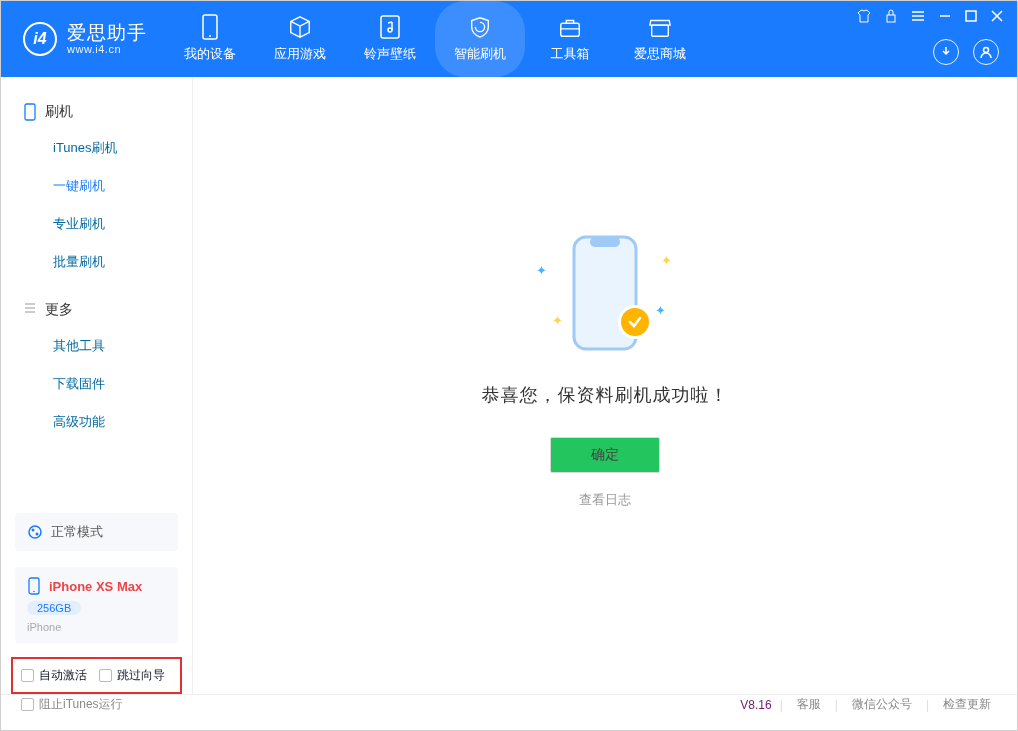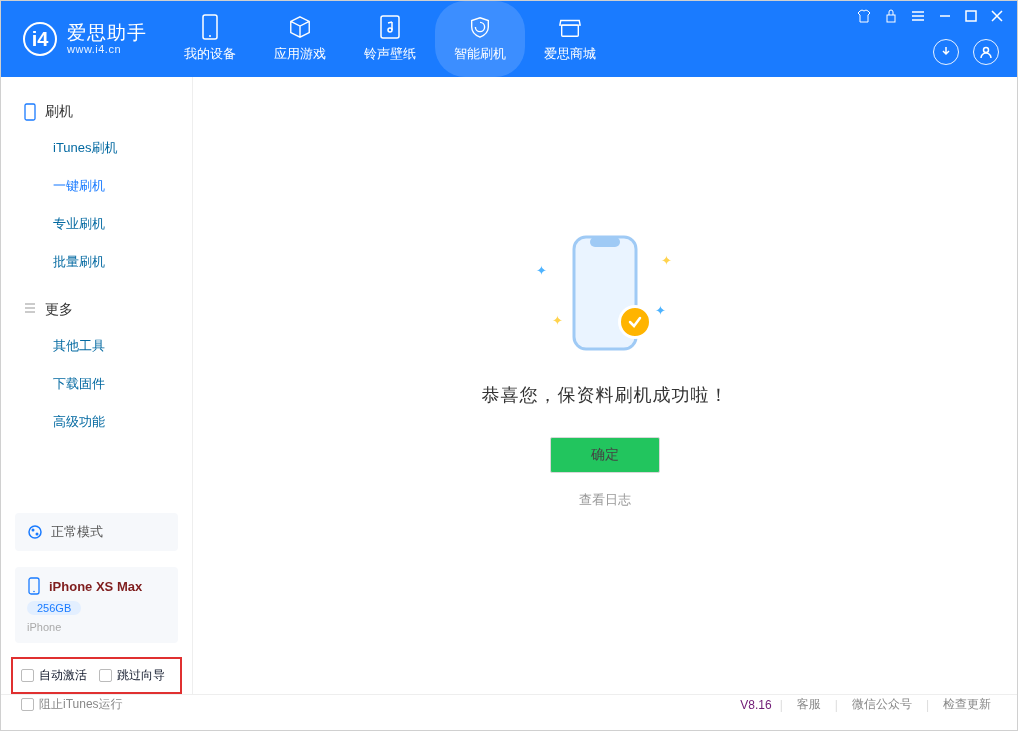--- a/index.html
+++ b/index.html
@@ -1,20 +1,20 @@
 <!DOCTYPE html>
 <html><head>
 <meta charset="utf-8">
 <style>
 * { margin: 0; padding: 0; box-sizing: border-box; font-family: "Microsoft YaHei", "PingFang SC", sans-serif; }
 body { background: #fff; width: 1018px; height: 731px; overflow: hidden; border: 1px solid #d0d0d0; }
 
 .header { height: 76px; background: #1a7bff; display: flex; align-items: stretch; color: #fff; position: relative; }
 .logo-area { display: flex; align-items: center; padding: 0 18px 0 22px; gap: 10px; }
-.logo-circle { width: 34px; height: 34px; border: 2.5px solid #fff; border-radius: 50%; display: flex; align-items: center; justify-content: center; font-weight: bold; font-size: 20px; }
+.logo-circle { width: 34px; height: 34px; border: 2.5px solid #fff; border-radius: 50%; display: flex; align-items: center; justify-content: center; font-weight: bold; font-size: 16px; font-style: italic; }
 .logo-text { display: flex; flex-direction: column; line-height: 1.1; }
 .logo-text .big { font-size: 19px; font-weight: 500; letter-spacing: 1px; }
 .logo-text .small { font-size: 11px; opacity: 0.9; letter-spacing: 0.5px; }
 .nav-tabs { display: flex; align-items: stretch; }
 .nav-tab { width: 90px; display: flex; flex-direction: column; align-items: center; justify-content: center; gap: 6px; cursor: pointer; font-size: 13px; position: relative; }
 .nav-tab.active { background: rgba(255,255,255,0.15); border-radius: 30px; }
 .nav-icon { width: 24px; height: 24px; display: flex; align-items: center; justify-content: center; }
 .header-right { position: absolute; right: 14px; top: 8px; display: flex; align-items: center; gap: 14px; }
 .header-right svg, .header-right .win-btn { cursor: pointer; }
 .header-bottom-right { position: absolute; right: 18px; bottom: 12px; display: flex; gap: 14px; }
@@ -22,21 +22,21 @@
 
 .body-area { display: flex; height: 617px; }
 .sidebar { width: 192px; border-right: 1px solid #eee; padding-top: 18px; display: flex; flex-direction: column; }
 .side-group-title { display: flex; gap: 8px; padding: 8px 22px; font-size: 14px; color: #333; font-weight: 500; }
 .side-group-title svg { flex-shrink: 0; }
 .side-item { padding: 10px 0 10px 52px; font-size: 13px; color: #0369a1; cursor: pointer; }
 .side-item.active { color: #1a7bff; }
 .side-spacer { flex: 1; }
 .device-box { margin: 8px 14px; padding: 10px 12px; background: #f6f8fb; border-radius: 4px; font-size: 13px; color: #555; display: flex; align-items: center; gap: 8px; }
 .device-box.info { flex-direction: column; align-items: flex-start; gap: 6px; }
-.device-name { font-weight: 600; color: #7f1d1d; font-size: 13px; }
+.device-name { font-weight: 600; color: #ef4444; font-size: 13px; }
 .device-cap { display: inline-block; background: #e3efff; color: #1a7bff; border-radius: 10px; padding: 1px 10px; font-size: 11px; }
 .device-type { color: #aaa; font-size: 11px; }
 .bottom-opts { border: 2px solid #e03030; margin: 6px 10px 0 10px; padding: 8px 8px; display: flex; gap: 12px; align-items: center; }
 .chk { display: flex; align-items: center; gap: 5px; font-size: 12px; color: #0f172a; cursor: pointer; }
 .chk-box { width: 13px; height: 13px; border: 1px solid #bbb; border-radius: 2px; }
 
 .main { flex: 1; position: relative; display: flex; flex-direction: column; align-items: center; justify-content: center; }
 .phone-illus { position: relative; margin-top: -30px; margin-bottom: 26px; }
 .success-title { font-size: 18px; color: #333; margin-bottom: 30px; letter-spacing: 1px; }
 .ok-btn { border: 1px solid #d8d8d8; background: #22c55e; padding: 8px 40px; font-size: 14px; color: #444; cursor: pointer; border-radius: 2px; margin-bottom: 18px; }
@@ -91,20 +91,29 @@
       <span>铃声壁纸</span>
     </div>
     <div class="nav-tab active">
       <span class="nav-icon">
           <svg width="26" height="26" viewBox="0 0 26 26">
             <path d="M13 3 L22 6 L22 13 C22 18 18 22 13 24 C8 22 4 18 4 13 L4 6 Z" fill="none" stroke="#fff" stroke-width="1.5"></path>
             <path d="M13 8 A5 5 0 1 1 8 13" fill="none" stroke="#fff" stroke-width="1.5"></path>
           </svg>
         </span>
       <span>智能刷机</span>
+    </div>
+    <div class="nav-tab">
+      <span class="nav-icon">
+          <svg width="26" height="24" viewBox="0 0 26 24">
+            <rect x="3" y="8" width="20" height="14" rx="2" fill="none" stroke="#fff" stroke-width="1.5"></rect>
+            <path d="M9 8 L9 5 L17 5 L17 8 M3 14 L23 14" stroke="#fff" stroke-width="1.5" fill="none"></path>
+          </svg>
+        </span>
+      <span>工具箱</span>
     </div>
     <div class="nav-tab">
       <span class="nav-icon">
           <svg width="26" height="24" viewBox="0 0 26 24">
             <rect x="4" y="10" width="18" height="12" rx="1" fill="none" stroke="#fff" stroke-width="1.5"></rect>
             <path d="M3 5 L23 5 L24 10 L2 10 Z" fill="none" stroke="#fff" stroke-width="1.5"></path>
           </svg>
         </span>
       <span>爱思商城</span>
     </div>

